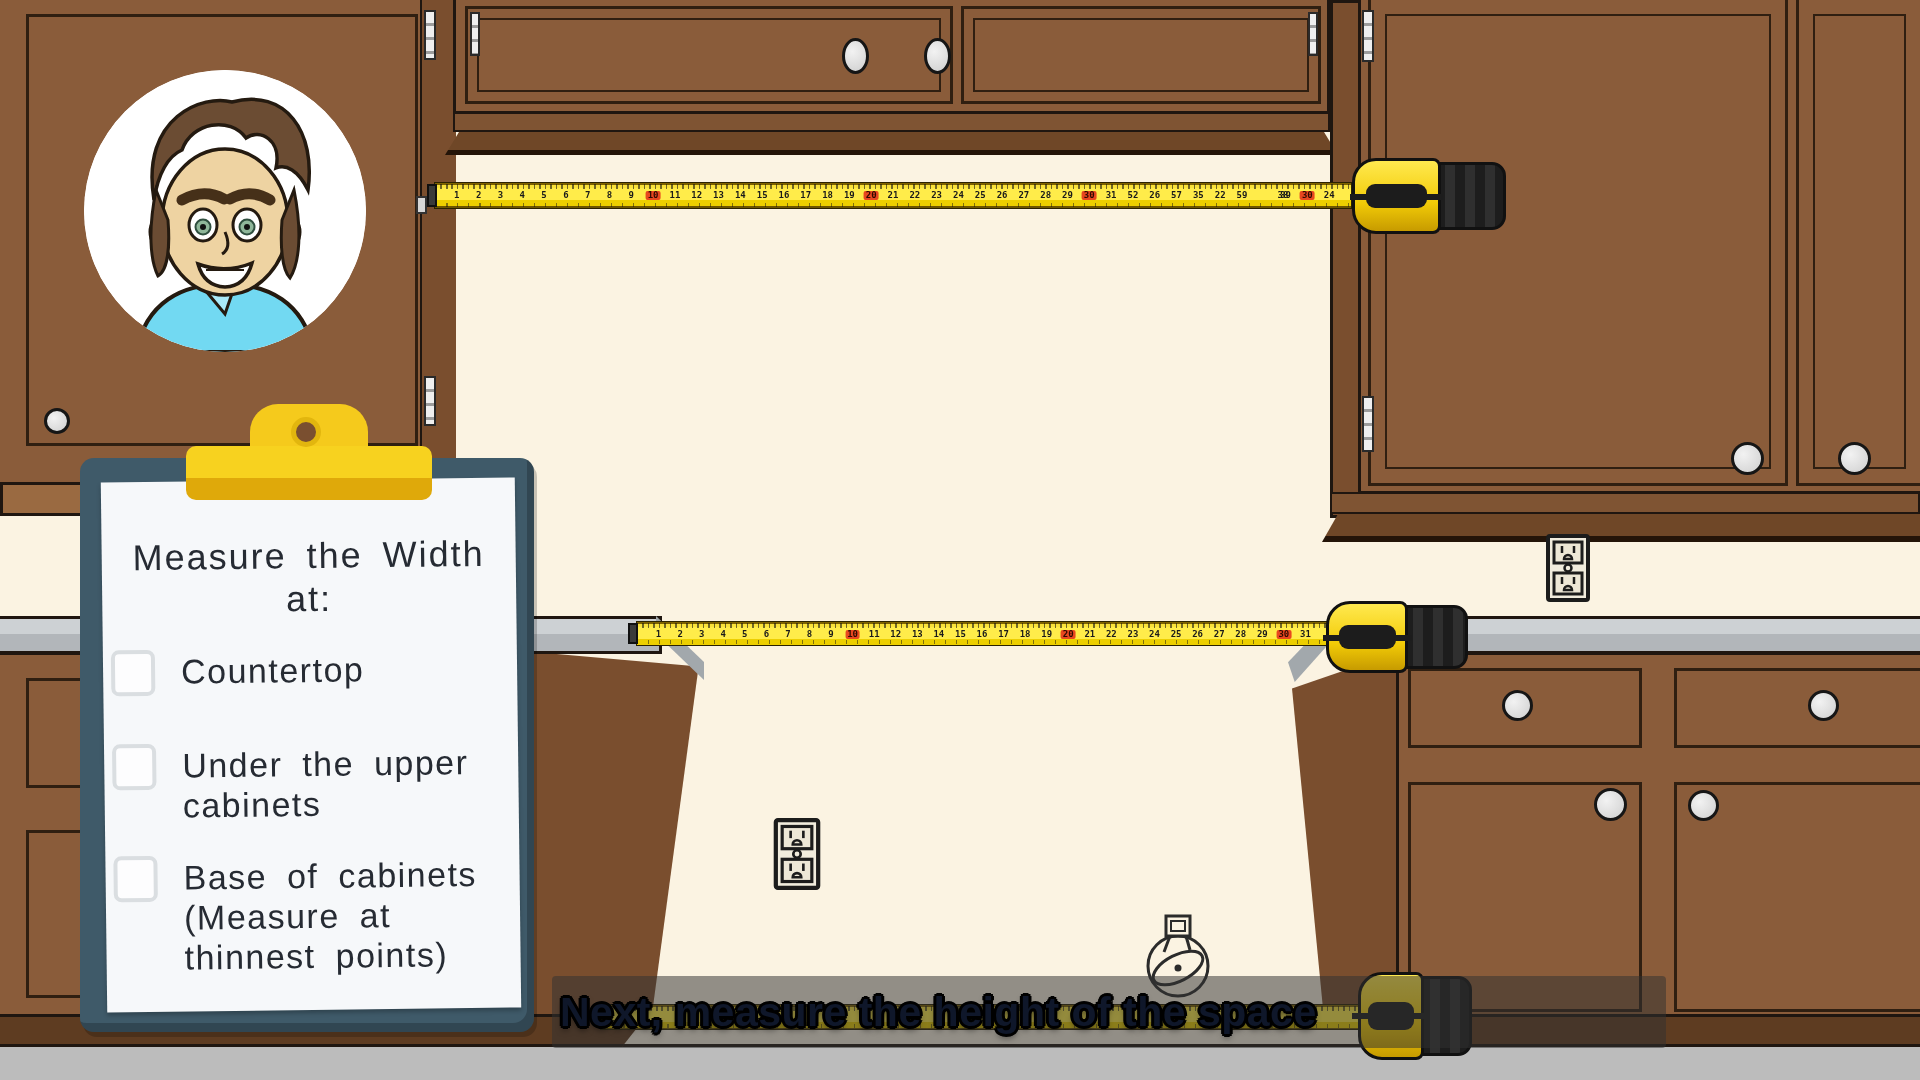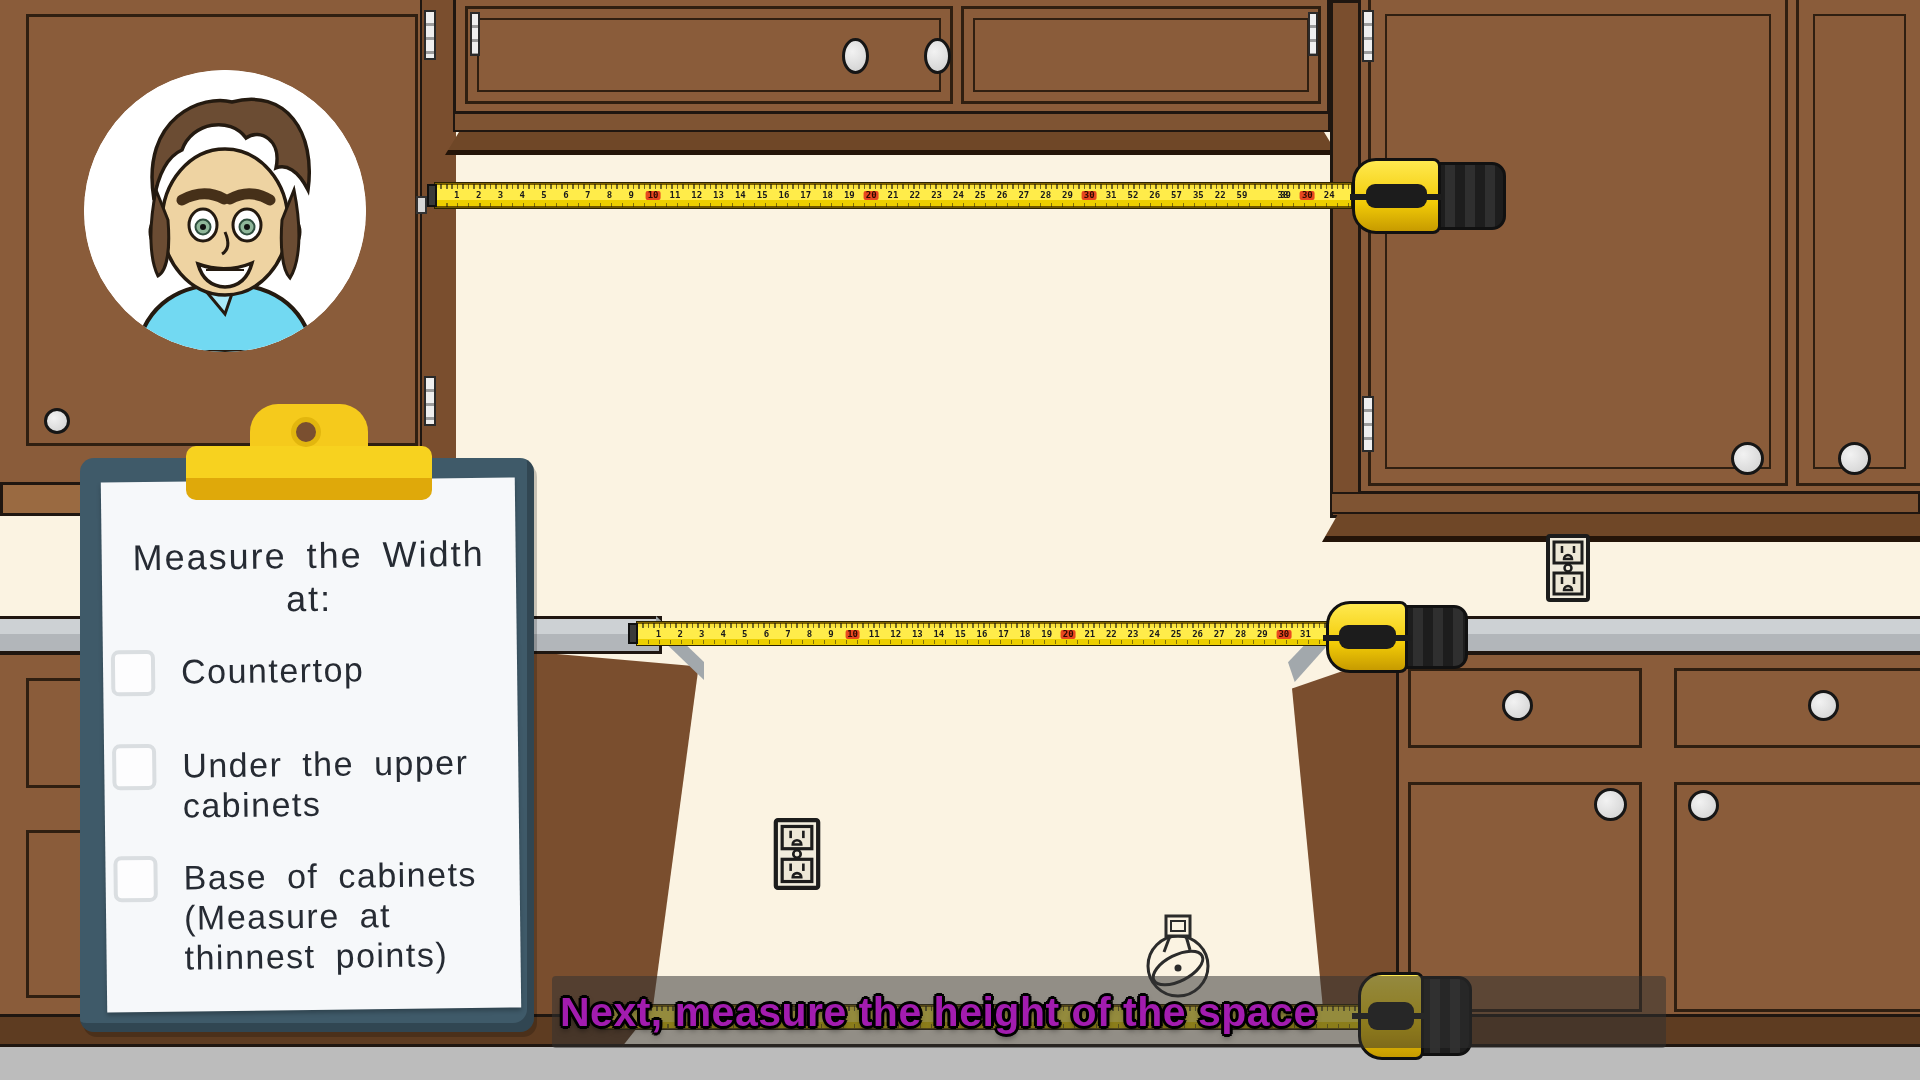--- a/index.html
+++ b/index.html
@@ -54,21 +54,21 @@
   #clip-title{position:absolute;left:0;top:54px;width:100%;text-align:center;font-size:36px;
         letter-spacing:2px;word-spacing:8px;white-space:pre-line;line-height:1.2;}
   .chk-row{position:absolute;left:8px;display:flex;align-items:flex-start;}
   .chk-box{flex:0 0 auto;width:44px;height:46px;border:4px solid #DADEE1;border-radius:8px;
         background:#FDFDFE;box-sizing:border-box;}
   .chk-label{margin-left:26px;font-size:34px;letter-spacing:1.5px;word-spacing:9px;
         white-space:pre-line;line-height:1.18;padding-top:2px;}
   
   #caption{position:absolute;left:552px;top:976px;width:1114px;height:72px;z-index:12;
         background:rgba(50,50,50,.52);border-radius:4px;display:flex;align-items:center;padding-left:8px;box-sizing:border-box;}
-  #caption span{font-size:41px;font-weight:bold;color:#a21caf;letter-spacing:.5px;
+  #caption span{font-size:41px;font-weight:bold;color:#0f172a;letter-spacing:.5px;
         text-shadow:3px 0 0 #000,-3px 0 0 #000,0 3px 0 #000,0 -3px 0 #000,
                     2px 2px 0 #000,-2px 2px 0 #000,2px -2px 0 #000,-2px -2px 0 #000,0 4px 6px rgba(0,0,0,.55);}
   #avatar{position:absolute;left:84px;top:70px;width:282px;height:282px;border-radius:50%;
         background:#FFF;z-index:8;overflow:hidden;}
   .outlet{position:absolute;z-index:4;}
   #floor{position:absolute;left:0;top:1044px;width:1920px;height:36px;background:#BCBCBC;
         border-top:3px solid #1F1610;box-sizing:border-box;z-index:1;}
   .molding{position:absolute;z-index:2;background:linear-gradient(180deg,#6F4727 0 78%,#241408 78%);}
   .rail{position:absolute;background:#7F5433;border:2px solid #1F1610;box-sizing:border-box;z-index:2;}
   .z2{z-index:2;}.z4{z-index:4;}

